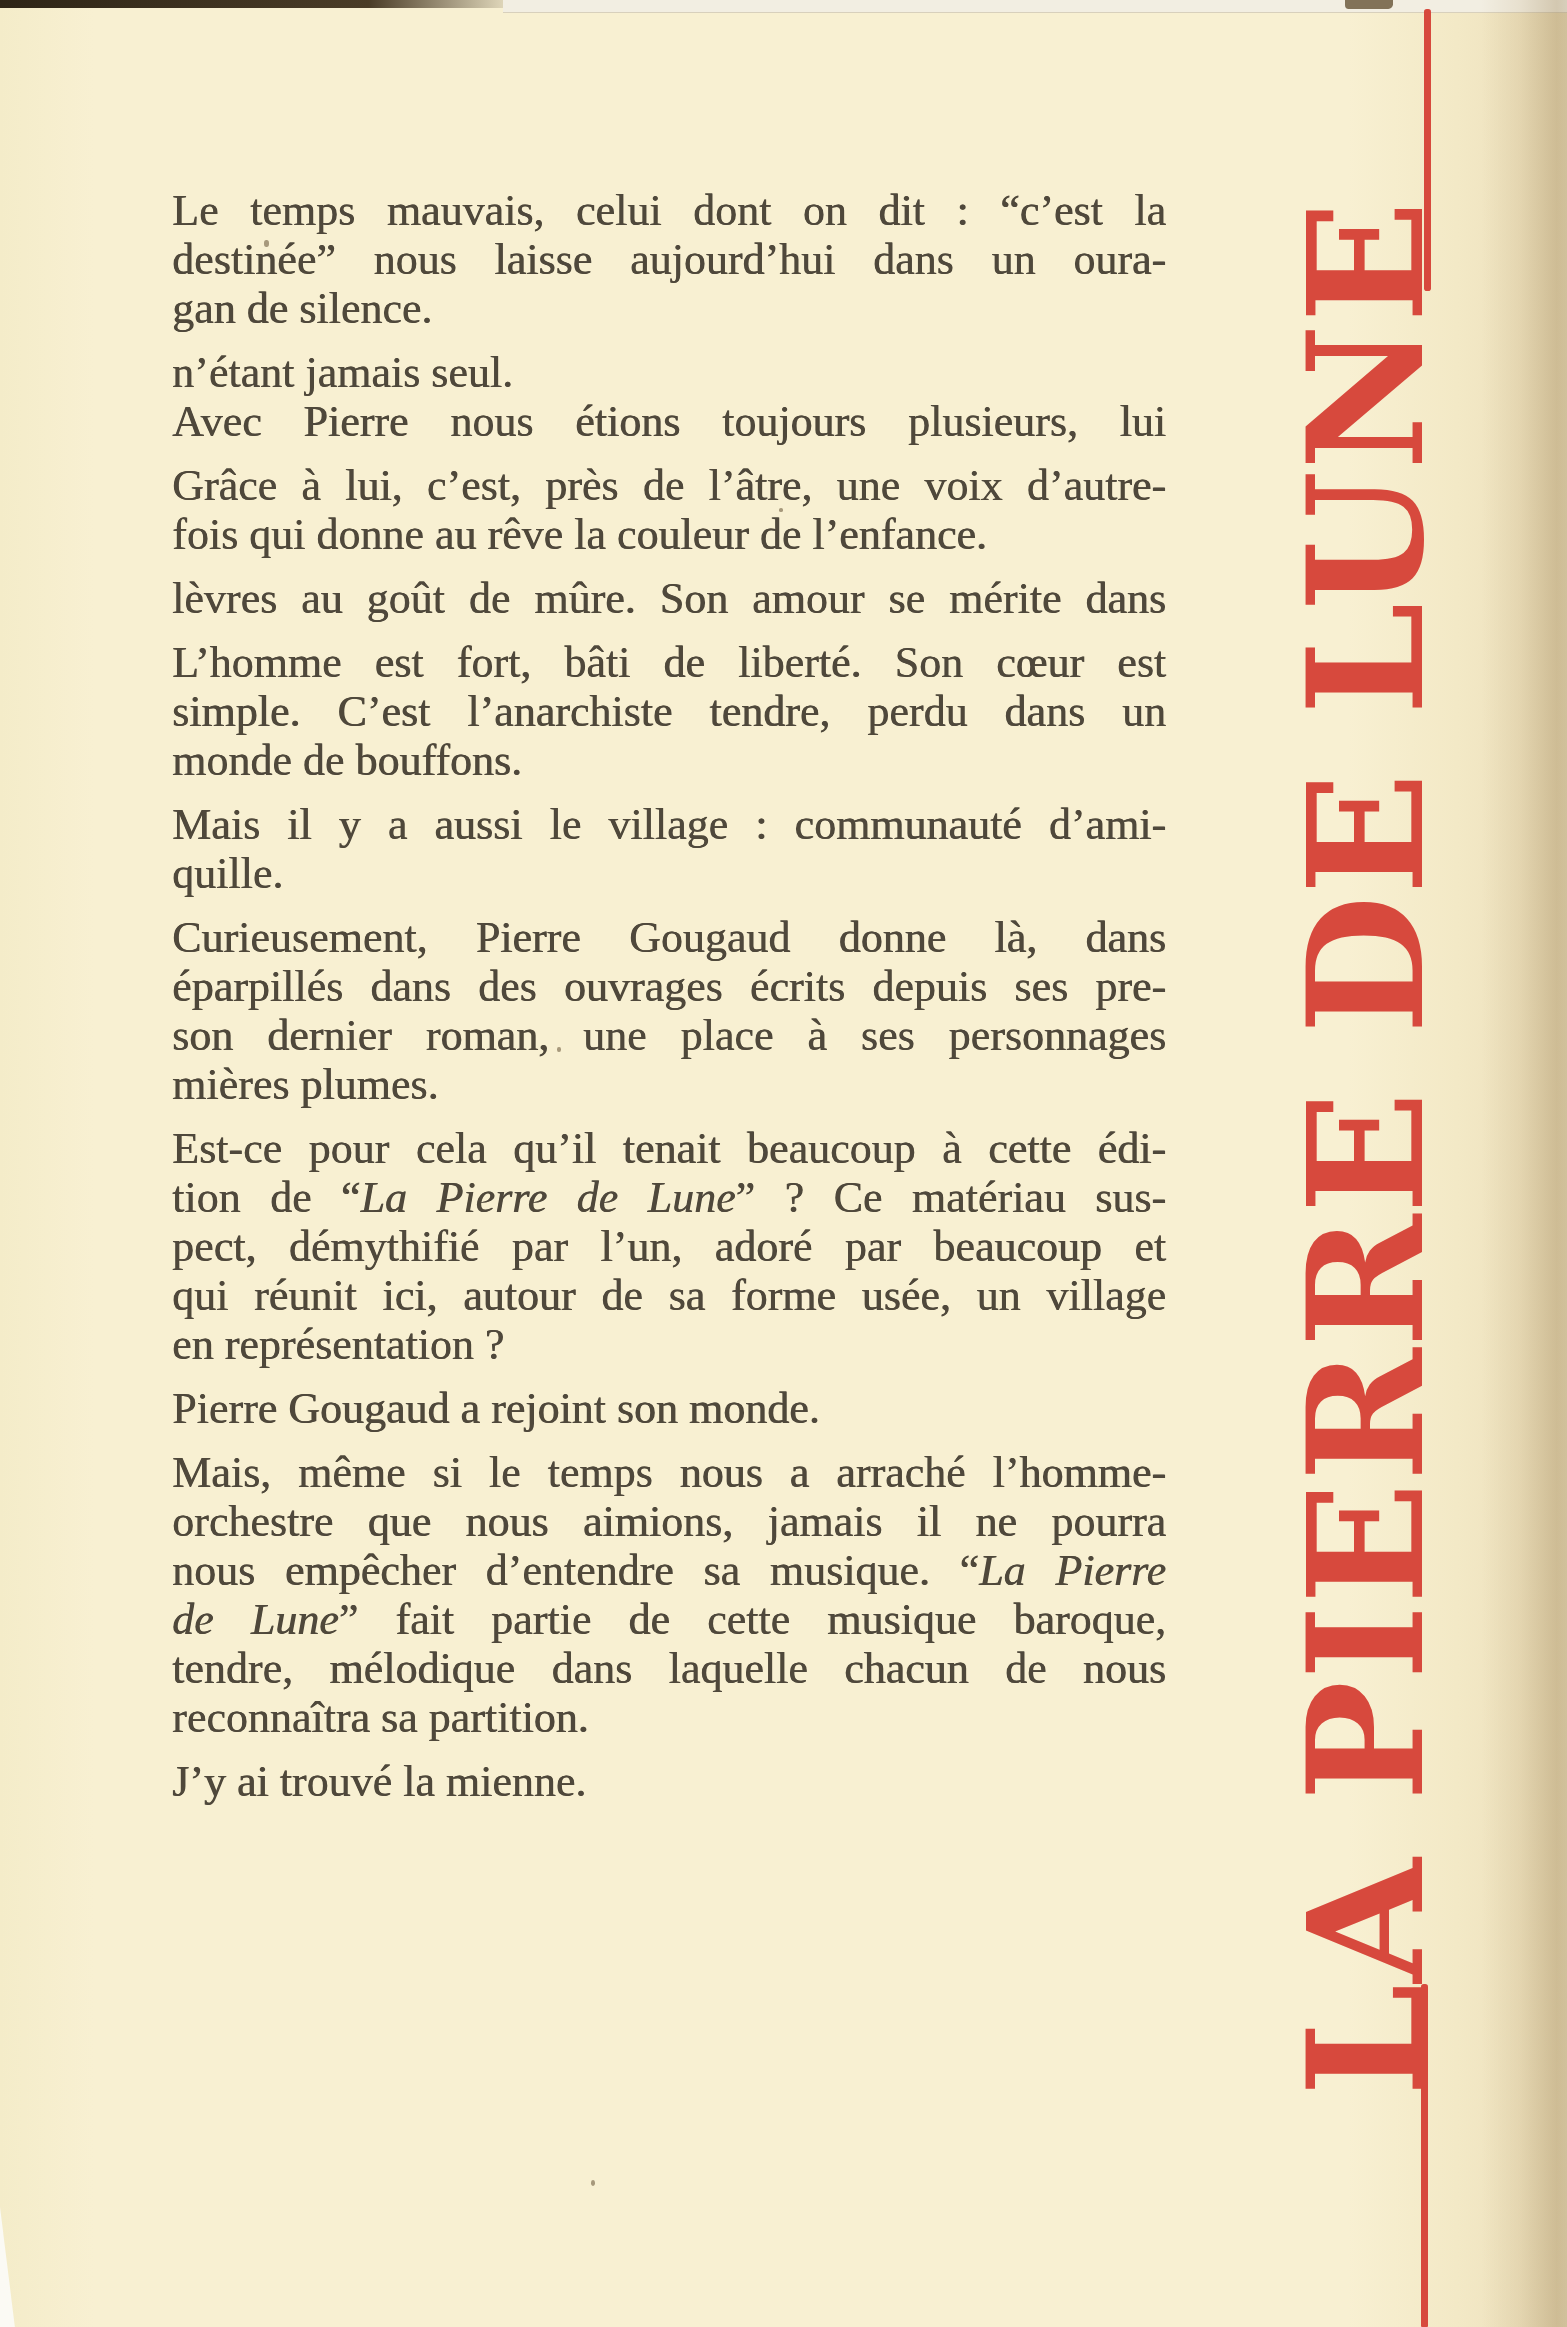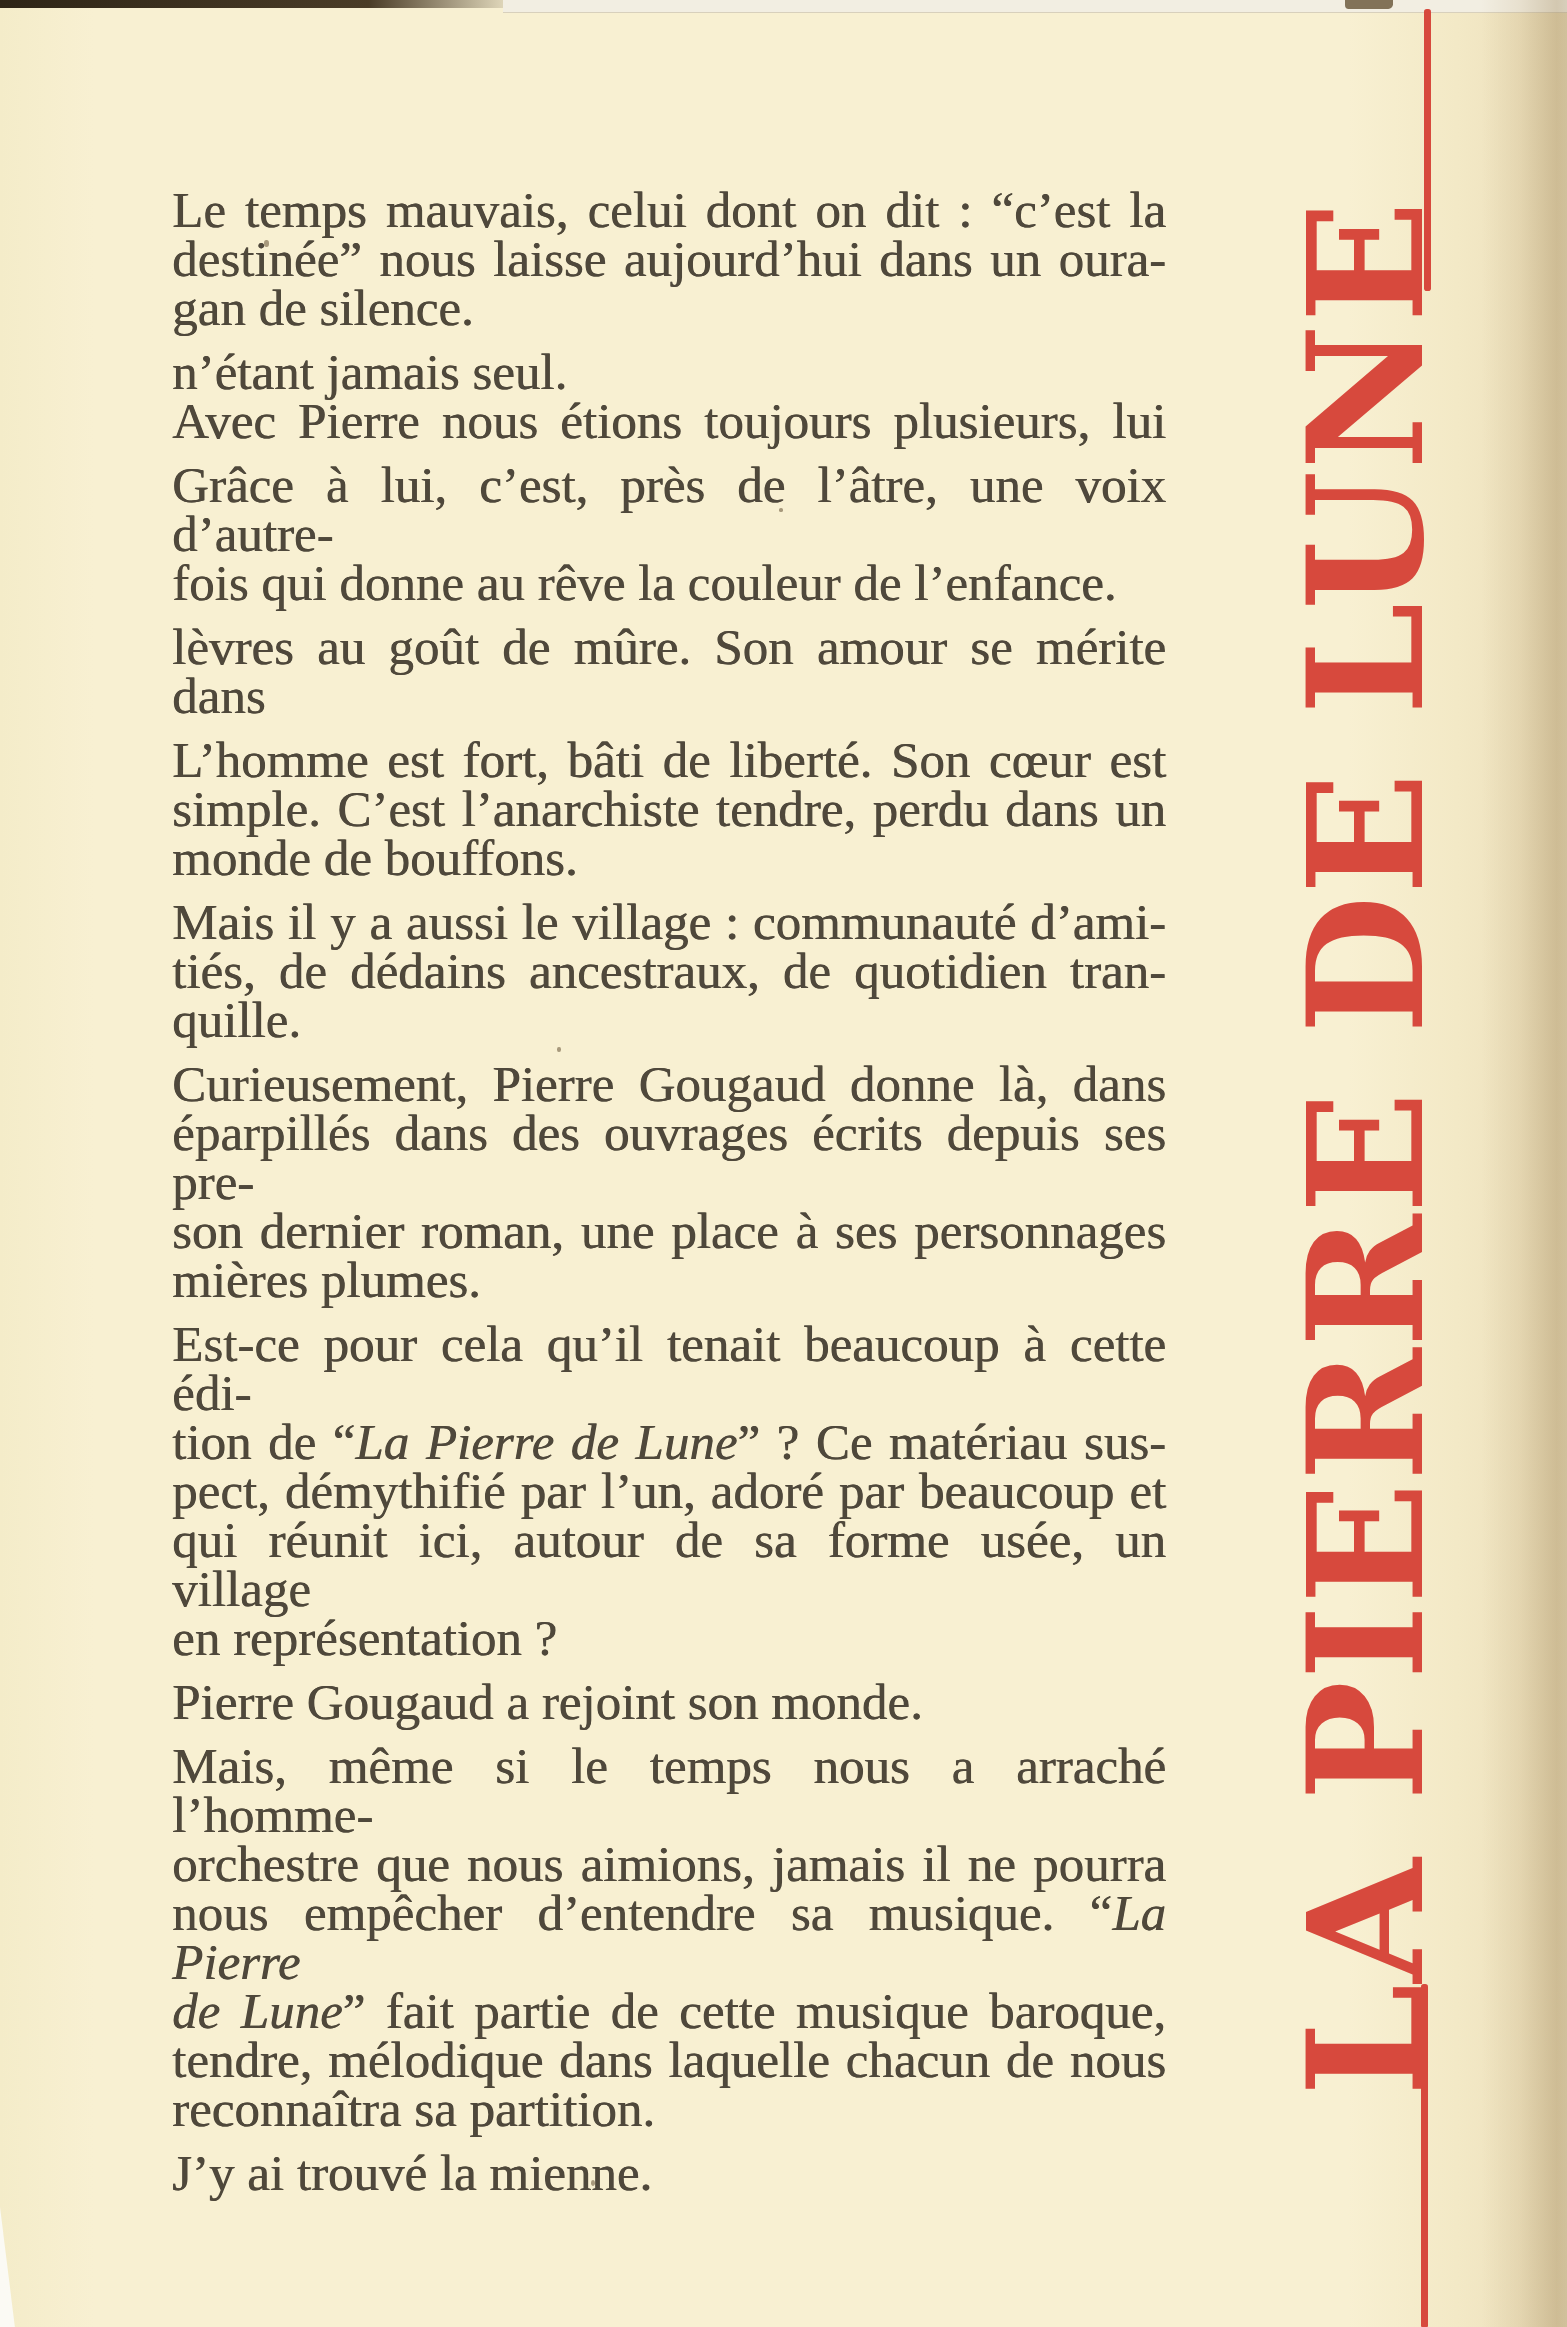--- a/index.html
+++ b/index.html
@@ -55,21 +55,21 @@
     font-size: 160px;
     letter-spacing: 0.9px;
     color: var(--accent, #d7493d);
     white-space: nowrap;
   }
 
   
   .text-col {
     position: absolute; left: 172px; top: 186px; width: 994px;
     color: #4f483b;
-    font-size: 51px;
+    font-size: 44px;
     line-height: 49px;
     text-shadow: 0.6px 0 0 currentColor; 
   }
   .para { margin: 0 0 15px 0; }
   .para:last-child { margin-bottom: 6px; }
   .line { text-align: justify; text-align-last: justify; }
   .line.last { text-align-last: left; }
   .line em { font-style: italic; }
 </style>
 </head>
@@ -110,21 +110,20 @@
       <div class="para">
         <div class="line"><span>lèvres au goût de mûre. Son amour se mérite dans</span></div>
       </div>
       <div class="para">
         <div class="line"><span>L’homme est fort, bâti de liberté. Son cœur est</span></div>
         <div class="line"><span>simple. C’est l’anarchiste tendre, perdu dans un</span></div>
         <div class="line last"><span>monde de bouffons.</span></div>
       </div>
       <div class="para">
         <div class="line"><span>Mais il y a aussi le village : communauté d’ami-</span></div>
-        <div class="line"><span>tiés, de dédains ancestraux, de quotidien tran-</span></div>
         <div class="line last"><span>quille.</span></div>
       </div>
       <div class="para">
         <div class="line"><span>Curieusement, Pierre Gougaud donne là, dans</span></div>
         <div class="line"><span>éparpillés dans des ouvrages écrits depuis ses pre-</span></div>
         <div class="line"><span>son dernier roman, une place à ses personnages</span></div>
         <div class="line last"><span>mières plumes.</span></div>
       </div>
       <div class="para">
         <div class="line"><span>Est-ce pour cela qu’il tenait beaucoup à cette édi-</span></div>

